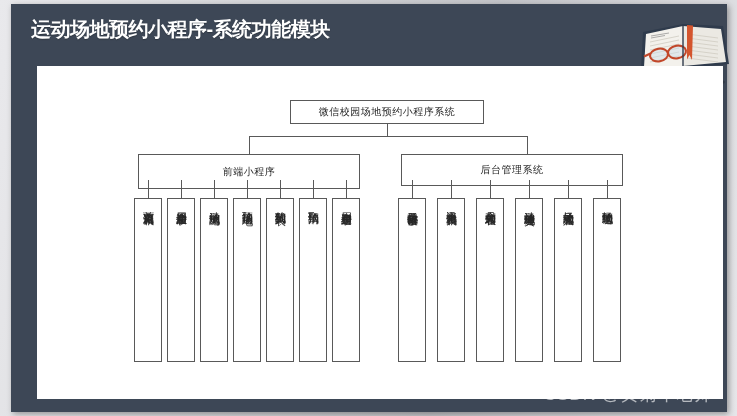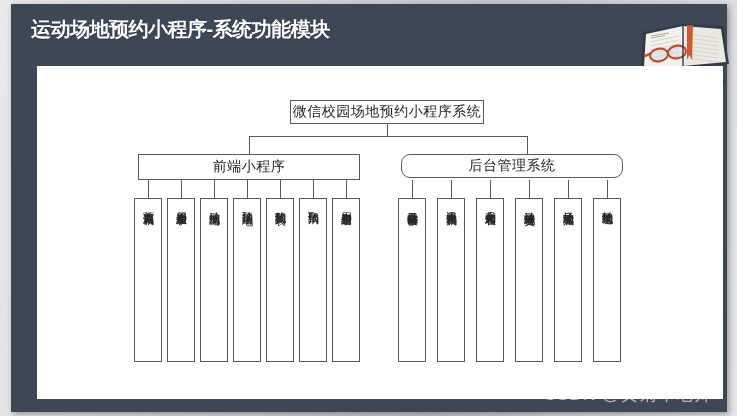--- a/index.html
+++ b/index.html
@@ -69,21 +69,21 @@
     position: absolute;
     box-sizing: border-box;
     border: 1px solid #595959;
     background: #ffffff;
     color: #262626;
   }
   .node.h {
     display: flex;
     align-items: center;
     justify-content: center;
-    font-size: 14px;
+    font-size: 10px;
     letter-spacing: 0.5px;
     white-space: nowrap;
   }
   .vtext {
     display: inline-block;
     writing-mode: vertical-rl;
     text-orientation: upright;
     line-height: 15px;
     font-size: 11px;
     letter-spacing: 0.5px;
@@ -186,21 +186,21 @@
       <div class="node h" style="left:253px; top:34px; width:194px; height:24px;">微信校园场地预约小程序系统</div>
 
       <div class="line v" style="left:350px; top:58px; height:12px;"></div>
 
       <div class="line h" style="left:212px; top:70px; width:278px;"></div>
 
       <div class="line v" style="left:212px; top:70px; height:18px;"></div>
 
       <div class="line v" style="left:490px; top:70px; height:18px;"></div>
 
-      <div class="node h" style="left:101px; top:88px; width:222px; height:26px;">前端小程序</div>
+      <div class="node h" style="left:101px; top:88px; width:222px; height:35px;">前端小程序</div>
 
       <div class="line v" style="left:111px; top:114px; height:18px;"></div>
       <div class="line v" style="left:144px; top:114px; height:18px;"></div>
       <div class="line v" style="left:177px; top:114px; height:18px;"></div>
       <div class="line v" style="left:210px; top:114px; height:18px;"></div>
       <div class="line v" style="left:243px; top:114px; height:18px;"></div>
       <div class="line v" style="left:276px; top:114px; height:18px;"></div>
       <div class="line v" style="left:309px; top:114px; height:18px;"></div>
 
       <div class="vbox" style="left:97px;  top:132px; width:28px; height:164px;">
@@ -218,21 +218,21 @@
       <div class="vbox" style="left:229px; top:132px; width:28px; height:164px;">
         <span class="vtext">我的预约列表</span>
       </div>
       <div class="vbox" style="left:262px; top:132px; width:28px; height:164px;">
         <span class="vtext">取消预约</span>
       </div>
       <div class="vbox" style="left:295px; top:132px; width:28px; height:164px;">
         <span class="vtext">用户和退出登录</span>
       </div>
 
-      <div class="node h" style="left:364px; top:88px; width:222px; height:24px;border-radius:9px;">后台管理系统</div>
+      <div class="node h" style="left:364px; top:88px; width:222px; height:32px;">后台管理系统</div>
 
       <div class="line v" style="left:375px; top:114px; height:18px;"></div>
       <div class="line v" style="left:414px; top:114px; height:18px;"></div>
       <div class="line v" style="left:453px; top:114px; height:18px;"></div>
       <div class="line v" style="left:492px; top:114px; height:18px;"></div>
       <div class="line v" style="left:531px; top:114px; height:18px;"></div>
       <div class="line v" style="left:570px; top:114px; height:18px;"></div>
 
       <div class="vbox" style="left:361px; top:132px; width:28px; height:164px;">
         <span class="vtext">后台登录密码修改</span>

